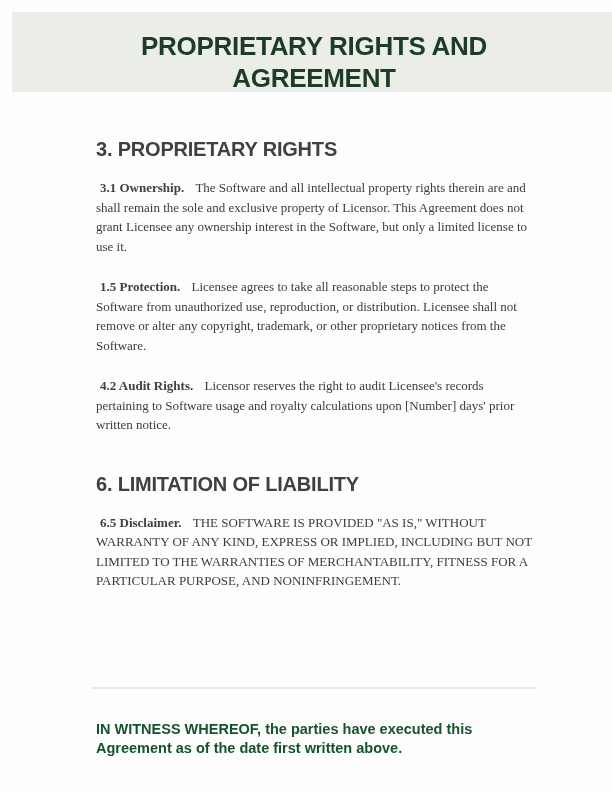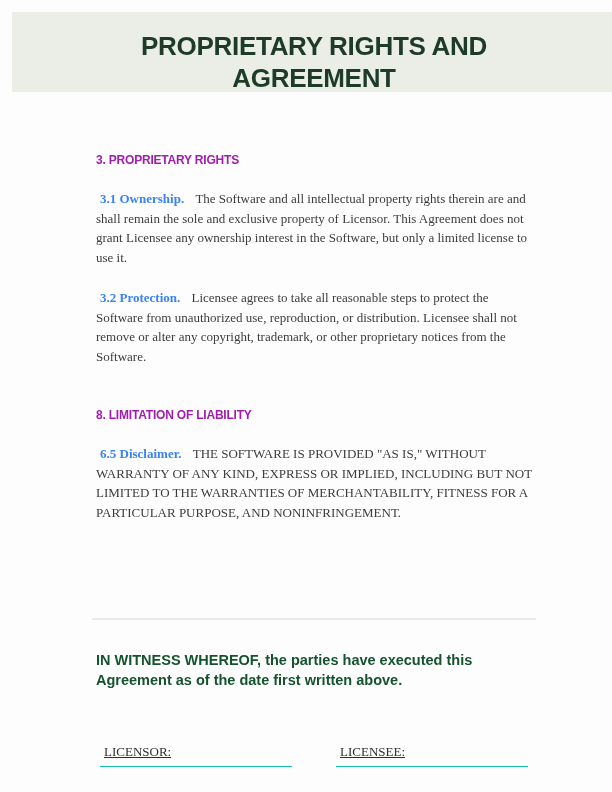--- a/index.html
+++ b/index.html
@@ -29,35 +29,35 @@
     margin: 0 auto;
   }
 
   
   .content {
     padding: 24px 80px 0 80px;
   }
   .section-heading {
     font-family: "Liberation Sans", sans-serif;
     font-weight: 700;
-    font-size: 12px;
+    font-size: 20px;
     line-height: 24px;
     letter-spacing: -0.2px;
-    color: #a21caf;
-    margin: 28px 0 9px 0;
+    color: #404040;
+    margin: 17px 0 9px 0;
   }
   .section-heading.extra-gap { margin-top: 29px; }
   .para {
     font-size: 13px;
     line-height: 19.5px;
     color: #3c3c3c;
     margin: 0 0 13px 0;
     text-align: left;
   }
-  .para strong { color: #3b82f6; }
+  .para strong { color: #404040; }
 
   .rule {
     border: none;
     border-top: 2px solid #e9e9e9;
     margin-top: 92px;
   }
 
   .witness {
     font-family: "Liberation Sans", sans-serif;
     font-weight: 700;
@@ -99,24 +99,25 @@
 <div class="page">
 
   <div class="header-band">
     <div class="doc-title">PROPRIETARY RIGHTS AND AGREEMENT</div>
   </div>
 
   <div class="content">
 
     <h2 class="section-heading">3. PROPRIETARY RIGHTS</h2>
     <p class="para"><strong>3.1 Ownership.</strong> <span>The Software and all intellectual property rights therein are and shall remain the sole and exclusive property of Licensor. This Agreement does not grant Licensee any ownership interest in the Software, but only a limited license to use it.</span></p>
-    <p class="para"><strong>3.2 Protection.</strong> <span>Licensee agrees to take all reasonable steps to protect the Software from unauthorized use, reproduction, or distribution. Licensee shall not remove or alter any copyright, trademark, or other proprietary notices from the Software.</span></p>
+    <p class="para"><strong>1.5 Protection.</strong> <span>Licensee agrees to take all reasonable steps to protect the Software from unauthorized use, reproduction, or distribution. Licensee shall not remove or alter any copyright, trademark, or other proprietary notices from the Software.</span></p>
 
+    <p class="para"><strong>4.2 Audit Rights.</strong> <span>Licensor reserves the right to audit Licensee's records pertaining to Software usage and royalty calculations upon [Number] days' prior written notice.</span></p>
 
-    <h2 class="section-heading extra-gap">8. LIMITATION OF LIABILITY</h2>
+    <h2 class="section-heading extra-gap">6. LIMITATION OF LIABILITY</h2>
     <p class="para"><strong>6.5 Disclaimer.</strong> <span>THE SOFTWARE IS PROVIDED "AS IS," WITHOUT WARRANTY OF ANY KIND, EXPRESS OR IMPLIED, INCLUDING BUT NOT LIMITED TO THE WARRANTIES OF MERCHANTABILITY, FITNESS FOR A PARTICULAR PURPOSE, AND NONINFRINGEMENT.</span></p>
 
     <hr class="rule">
 
     <div class="witness">IN WITNESS WHEREOF, the parties have executed this Agreement as of the date first written above.</div>
 
     <div class="signature-row">
       <div class="signature-col">
         <div class="signature-label">LICENSOR:</div>
 

